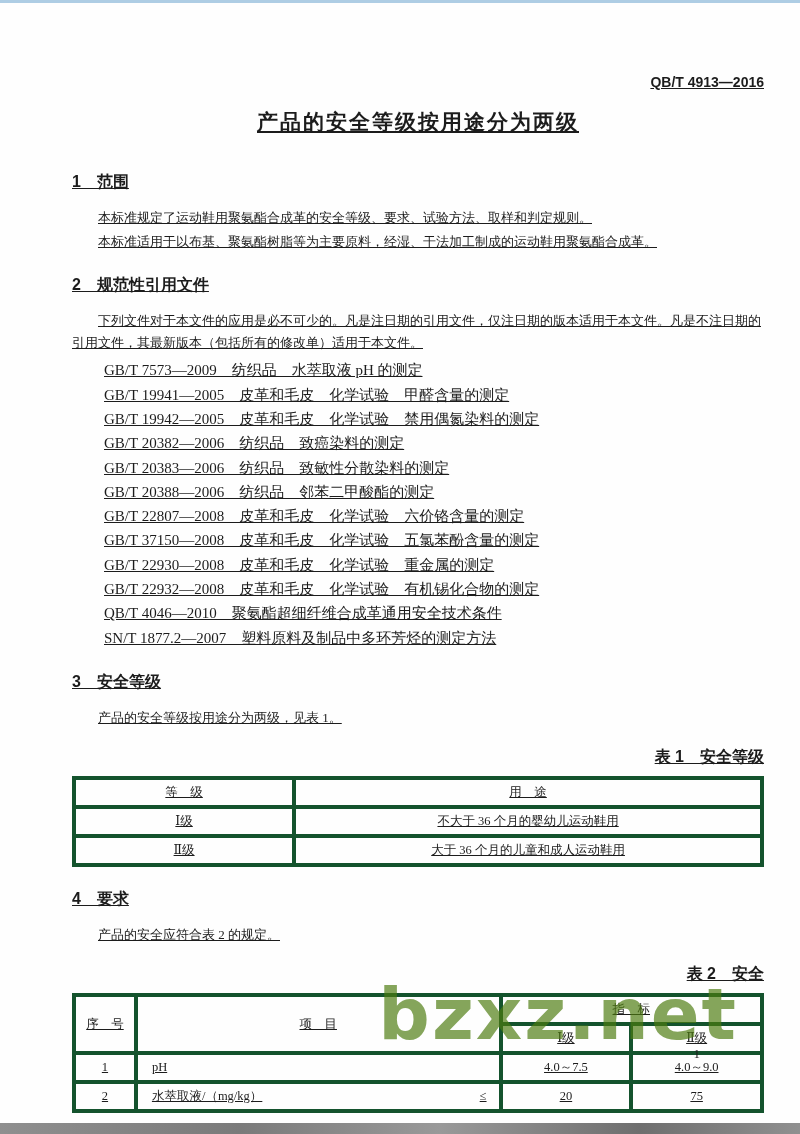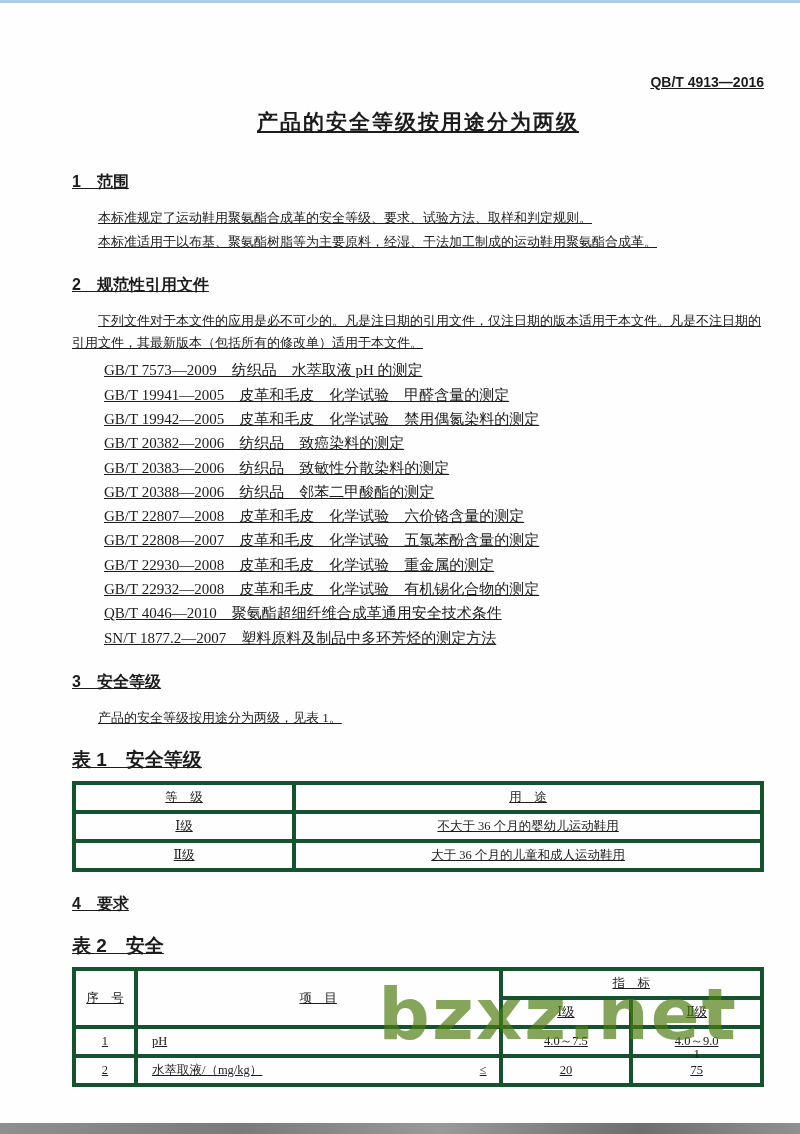--- a/index.html
+++ b/index.html
@@ -54,24 +54,24 @@
     text-indent: 2em;
     margin: 0 0 2px 0;
   }
   .ref-list { margin: 4px 0 0 2em; }
   .ref-item {
     font-size: 15px;
     line-height: 1.62;
     white-space: nowrap;
   }
   .table-caption {
-    text-align: left;
-    font-family: "Liberation Sans", sans-serif;
-    font-weight: bold;
-    font-size: 19px;
+    text-align: right;
+    font-family: "Liberation Sans", sans-serif;
+    font-weight: bold;
+    font-size: 16px;
     margin: 18px 0 8px 0;
   }
   table.std {
     width: 100%;
     border-collapse: collapse;
     font-size: 12.5px;
   }
   table.std th, table.std td {
     border: 4px solid #14532d;
     padding: 4px 6px;
@@ -133,21 +133,21 @@
     <p class="para">下列文件对于本文件的应用是必不可少的。凡是注日期的引用文件，仅注日期的版本适用于本文件。凡是不注日期的引用文件，其最新版本（包括所有的修改单）适用于本文件。</p>
 
     <div class="ref-list">
       <div class="ref-item">GB/T 7573—2009　纺织品　水萃取液 pH 的测定</div>
       <div class="ref-item">GB/T 19941—2005　皮革和毛皮　化学试验　甲醛含量的测定</div>
       <div class="ref-item">GB/T 19942—2005　皮革和毛皮　化学试验　禁用偶氮染料的测定</div>
       <div class="ref-item">GB/T 20382—2006　纺织品　致癌染料的测定</div>
       <div class="ref-item">GB/T 20383—2006　纺织品　致敏性分散染料的测定</div>
       <div class="ref-item">GB/T 20388—2006　纺织品　邻苯二甲酸酯的测定</div>
       <div class="ref-item">GB/T 22807—2008　皮革和毛皮　化学试验　六价铬含量的测定</div>
-      <div class="ref-item">GB/T 22808—2007　皮革和毛皮　化学试验　五氯苯酚含量的测定</div>
+      <div class="ref-item">GB/T 37150—2008　皮革和毛皮　化学试验　五氯苯酚含量的测定</div>
       <div class="ref-item">GB/T 22930—2008　皮革和毛皮　化学试验　重金属的测定</div>
       <div class="ref-item">GB/T 22932—2008　皮革和毛皮　化学试验　有机锡化合物的测定</div>
       <div class="ref-item">QB/T 4046—2010　聚氨酯超细纤维合成革通用安全技术条件</div>
       <div class="ref-item">SN/T 1877.2—2007　塑料原料及制品中多环芳烃的测定方法</div>
     </div>
 
     <div class="sec-heading">3　安全等级</div>
     <p class="para">产品的安全等级按用途分为两级，见表 1。</p>
 
     <div class="table-caption">表 1　安全等级</div>
@@ -164,20 +164,21 @@
           <td>不大于 36 个月的婴幼儿运动鞋用</td>
         </tr>
         <tr>
           <td>Ⅱ级</td>
           <td>大于 36 个月的儿童和成人运动鞋用</td>
         </tr>
       </tbody>
     </table>
 
     <div class="sec-heading">4　要求</div>
+    <p class="para">产品的安全应符合表 2 的规定。</p>
 
     <div class="table-caption">表 2　安全</div>
     <table class="std">
       <thead>
         <tr>
           <th class="t2-col-no" rowspan="2">序　号</th>
           <th class="t2-col-item" rowspan="2">项　目</th>
           <th colspan="2">指　标</th>
         </tr>
         <tr>

